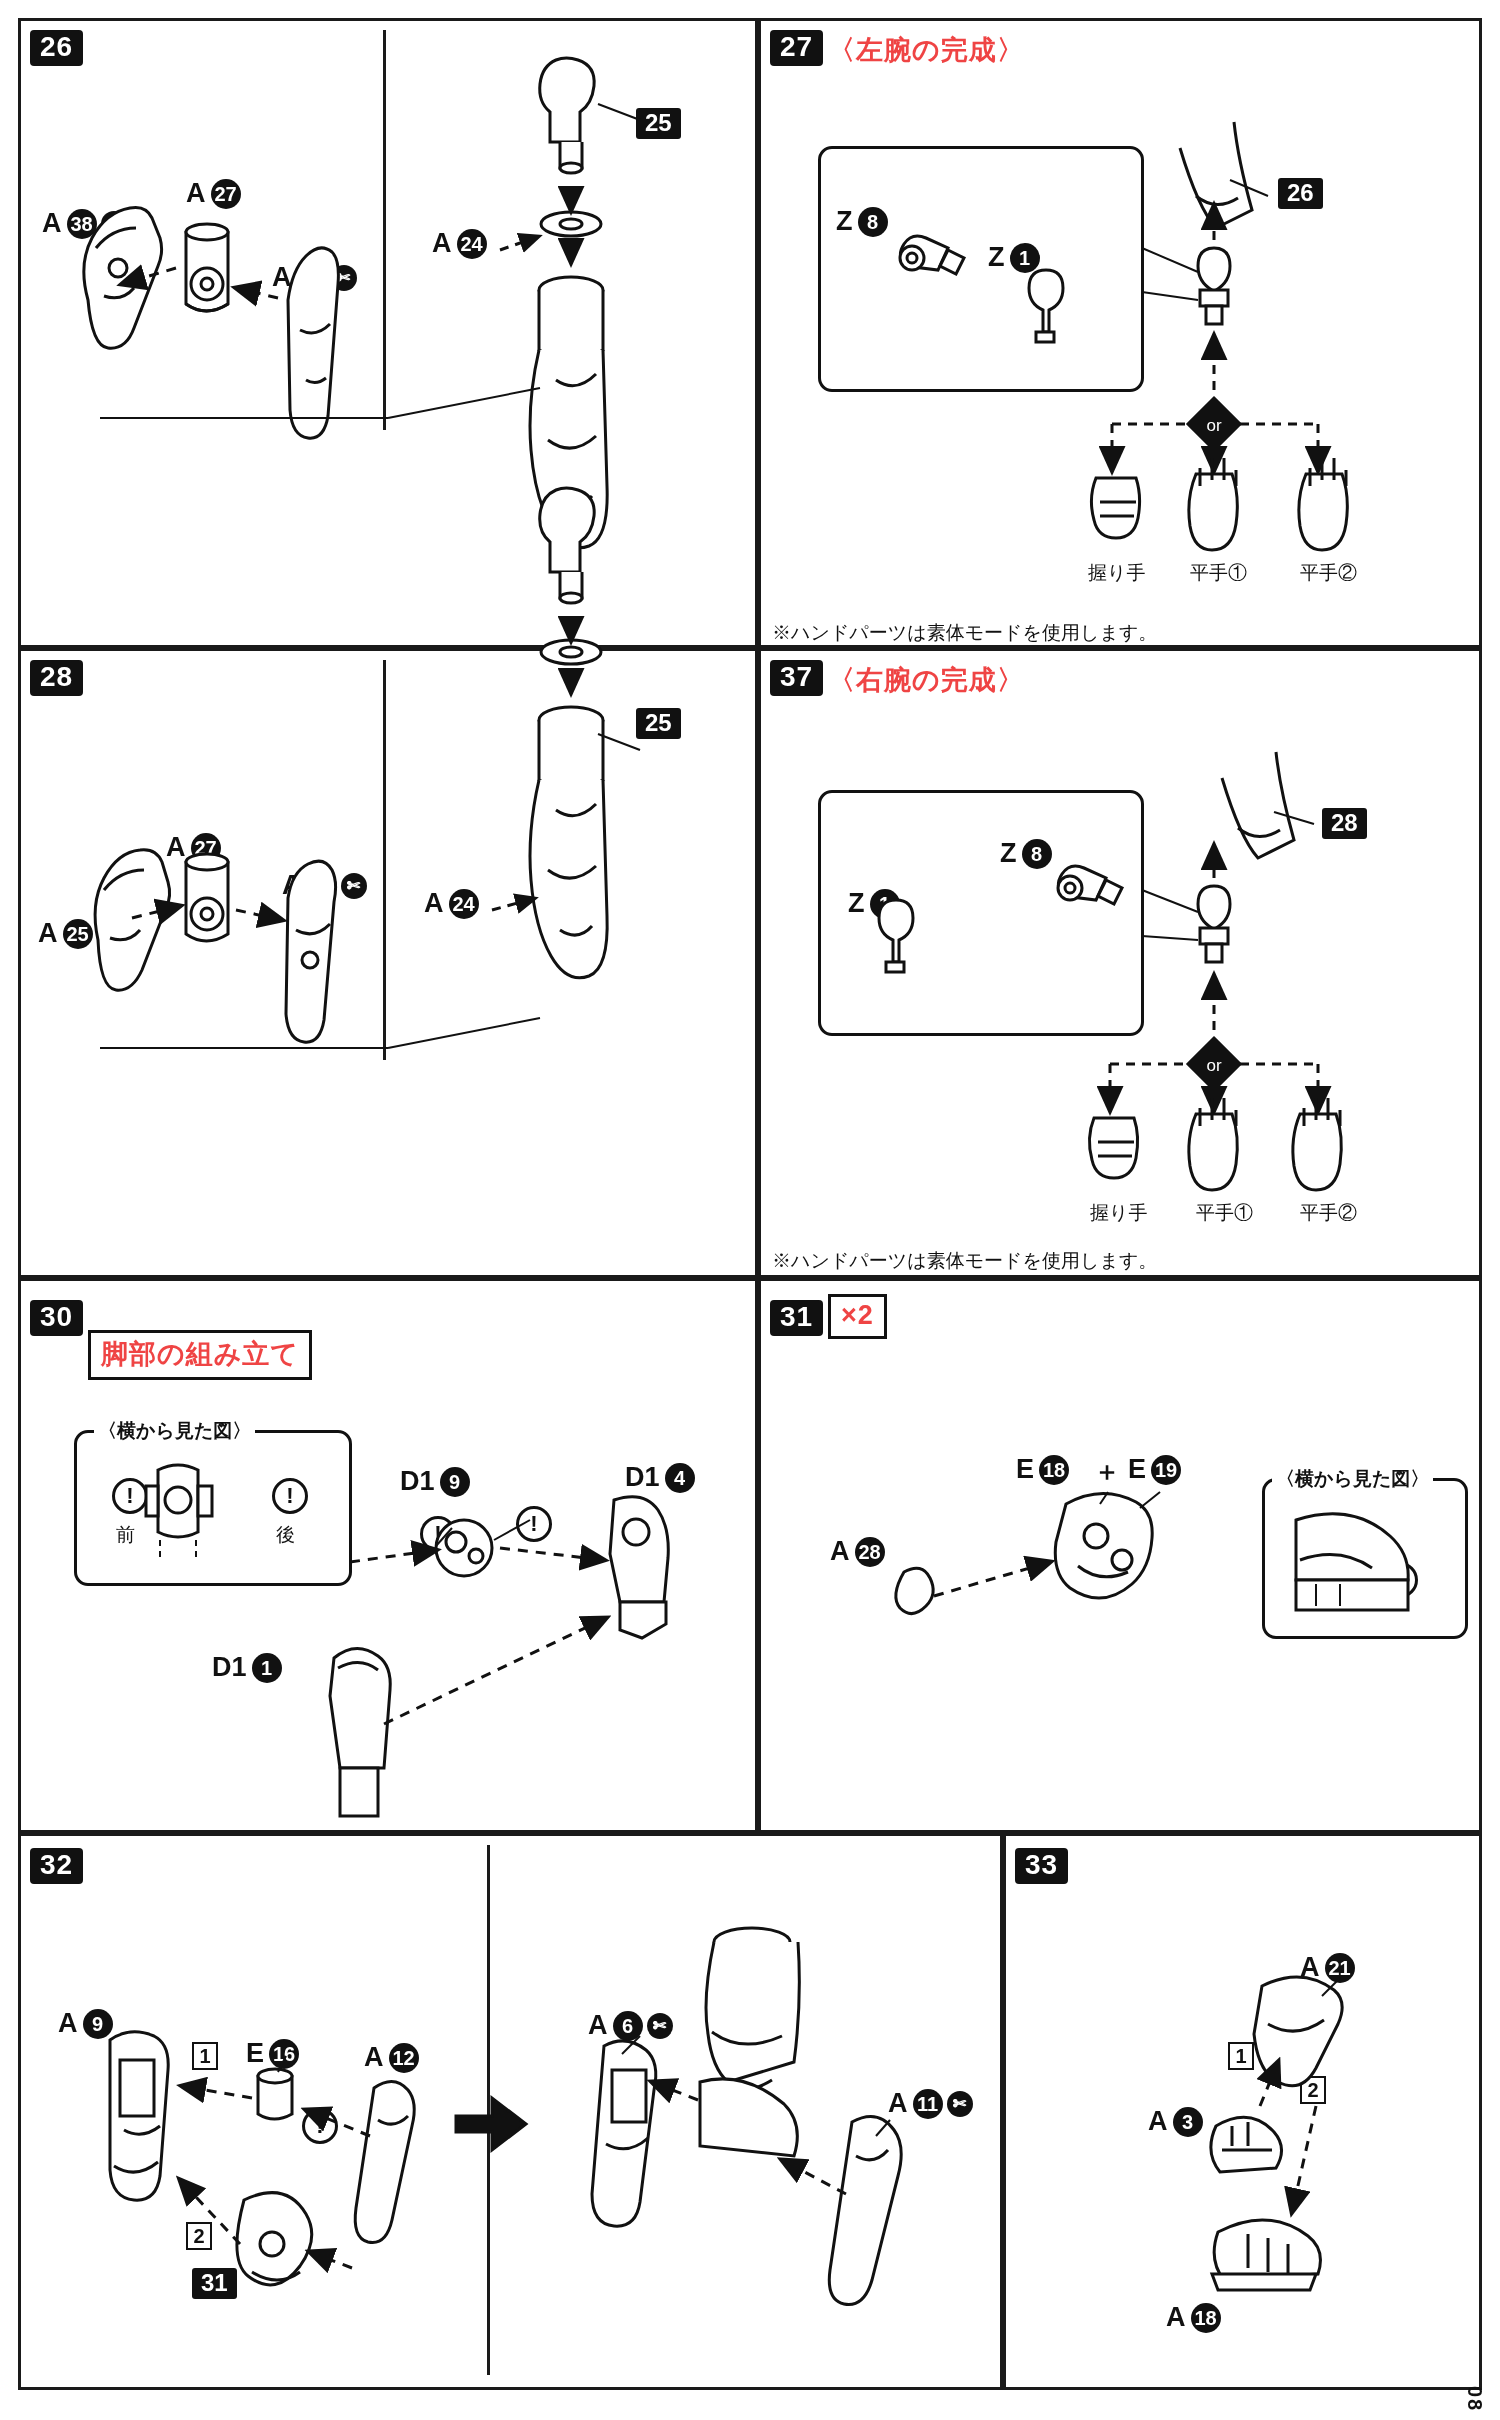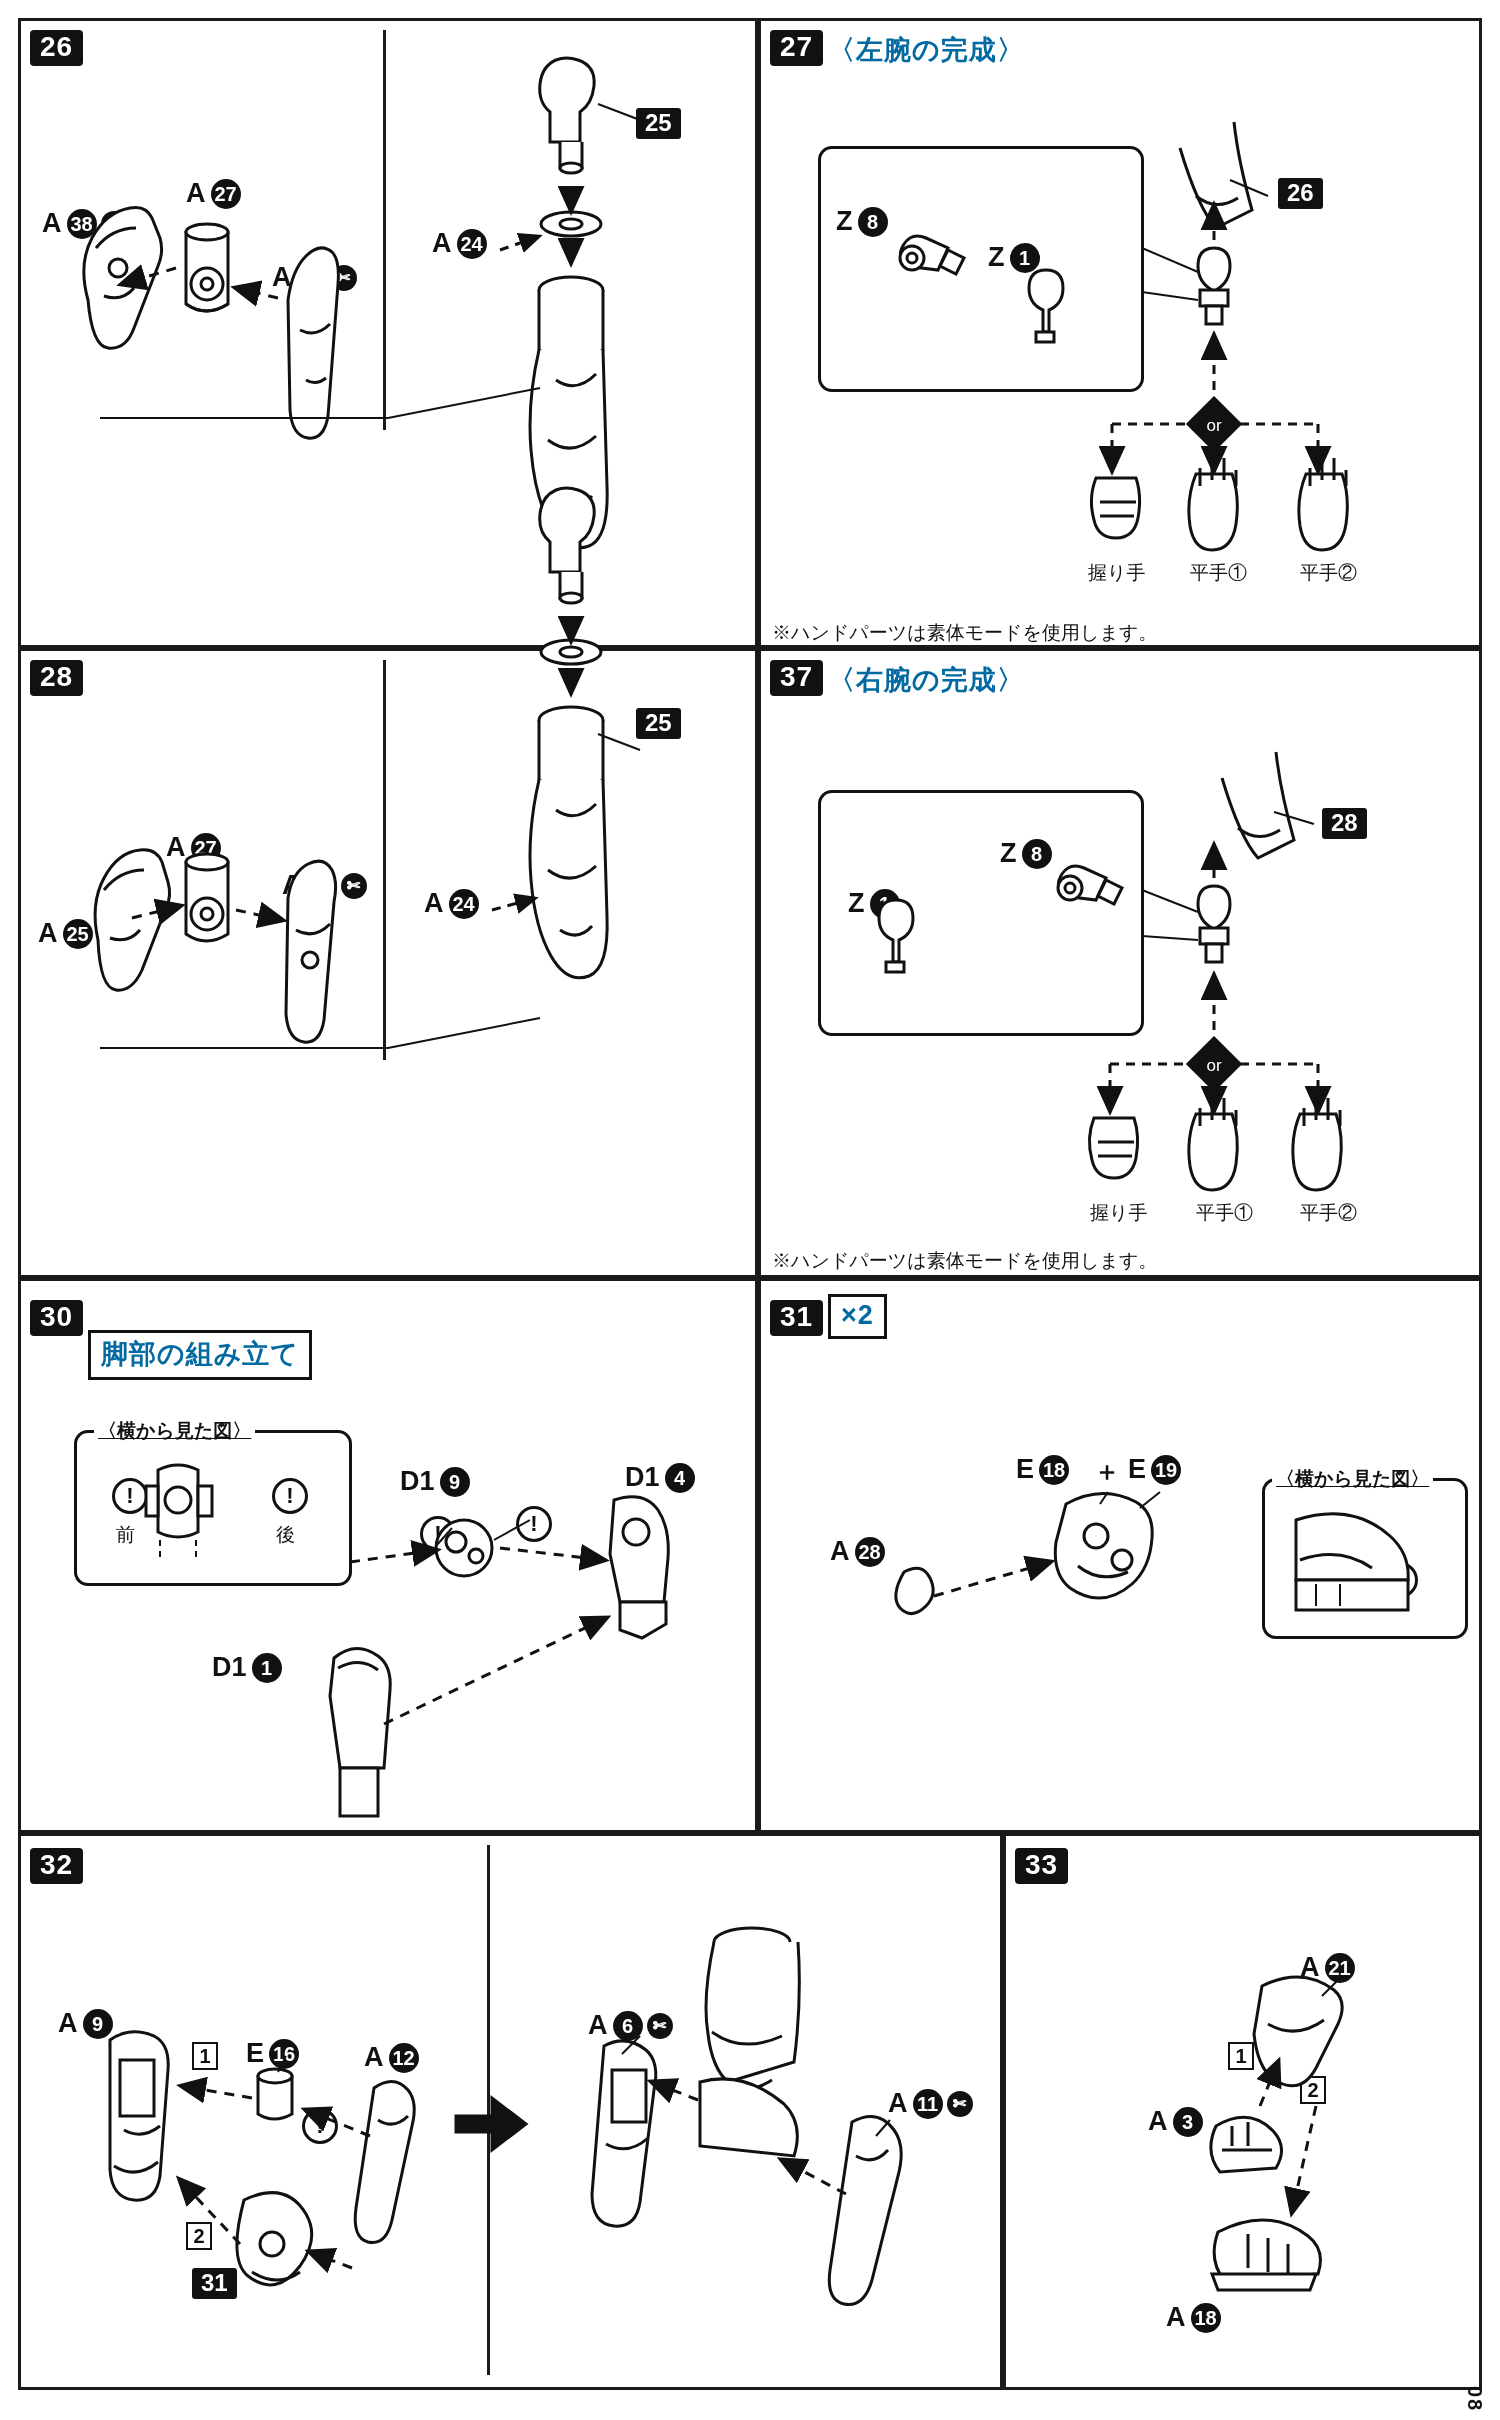--- a/index.html
+++ b/index.html
@@ -6,21 +6,21 @@
   body{width:1500px;height:2420px;font-family:"Liberation Sans",sans-serif;color:#111;position:relative;overflow:hidden;}
   .page{position:absolute;left:0;top:0;width:1500px;height:2420px;}
 
   
   .panel{position:absolute;border:3px solid #1a1a1a;background:#fff;box-sizing:border-box;}
   .inner-div{position:absolute;background:#1a1a1a;}
 
   
   .step-no{position:absolute;background:#111;color:#fff;font-weight:bold;font-size:28px;
            padding:3px 10px 5px 10px;border-radius:4px;line-height:1;letter-spacing:1px;}
-  .step-title{position:absolute;font-weight:bold;font-size:27px;color:#0369a1;letter-spacing:1px;}
+  .step-title{position:absolute;font-weight:bold;font-size:27px;color:#ef4444;letter-spacing:1px;}
   .step-title.boxed{border:3px solid #111;padding:3px 10px 5px 10px;}
 
   
   .callout{position:absolute;display:flex;align-items:center;font-weight:bold;font-size:26px;color:#111;white-space:nowrap;}
   .callout .letter{margin-right:5px;font-size:27px;}
   .num{display:inline-flex;align-items:center;justify-content:center;background:#111;color:#fff;
        border-radius:50%;width:30px;height:30px;font-size:20px;font-weight:bold;line-height:1;}
   .boxnum{position:absolute;background:#111;color:#fff;font-weight:bold;font-size:24px;
           padding:3px 9px 4px 9px;border-radius:3px;line-height:1;}
   .sqnum{position:absolute;border:2px solid #111;font-size:20px;font-weight:bold;
@@ -29,21 +29,21 @@
   
   .tool{display:inline-flex;align-items:center;justify-content:center;background:#111;color:#fff;
         border-radius:50%;width:26px;height:26px;font-size:16px;margin-left:4px;}
 
   
   .excl{position:absolute;width:30px;height:30px;border:3px solid #111;border-radius:50%;
         display:flex;align-items:center;justify-content:center;font-weight:bold;font-size:22px;background:#fff;}
 
   
   .subframe{position:absolute;border:3px solid #111;border-radius:14px;background:#fff;}
-  .sublabel{position:absolute;font-size:19px;font-weight:bold;background:#fff;padding:0 4px;text-decoration:underline;}
+  .sublabel{position:absolute;font-size:19px;font-weight:bold;background:#fff;padding:0 4px;}
 
   
   .note{position:absolute;font-size:19px;color:#111;}
 
   
   .cap{position:absolute;font-size:19px;font-weight:normal;color:#111;white-space:nowrap;}
 
   
   svg.ovl{position:absolute;left:0;top:0;width:1500px;height:2420px;pointer-events:none;}
 

